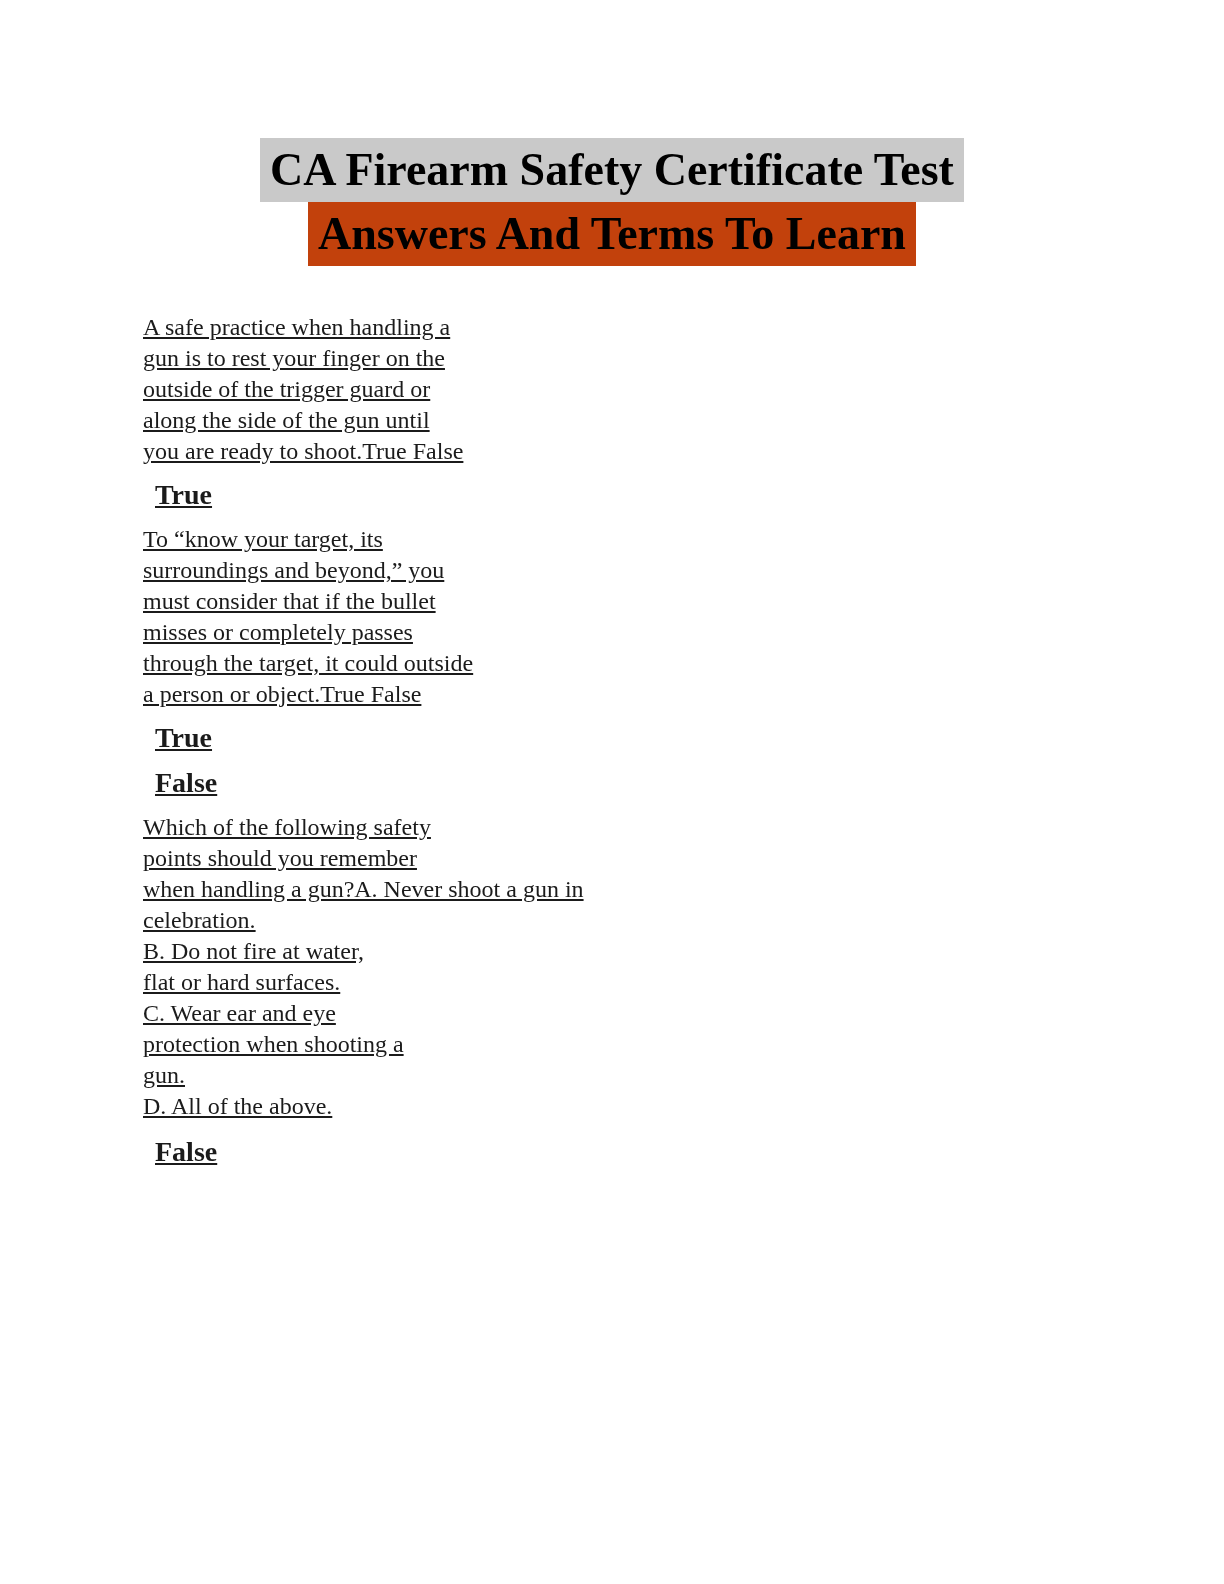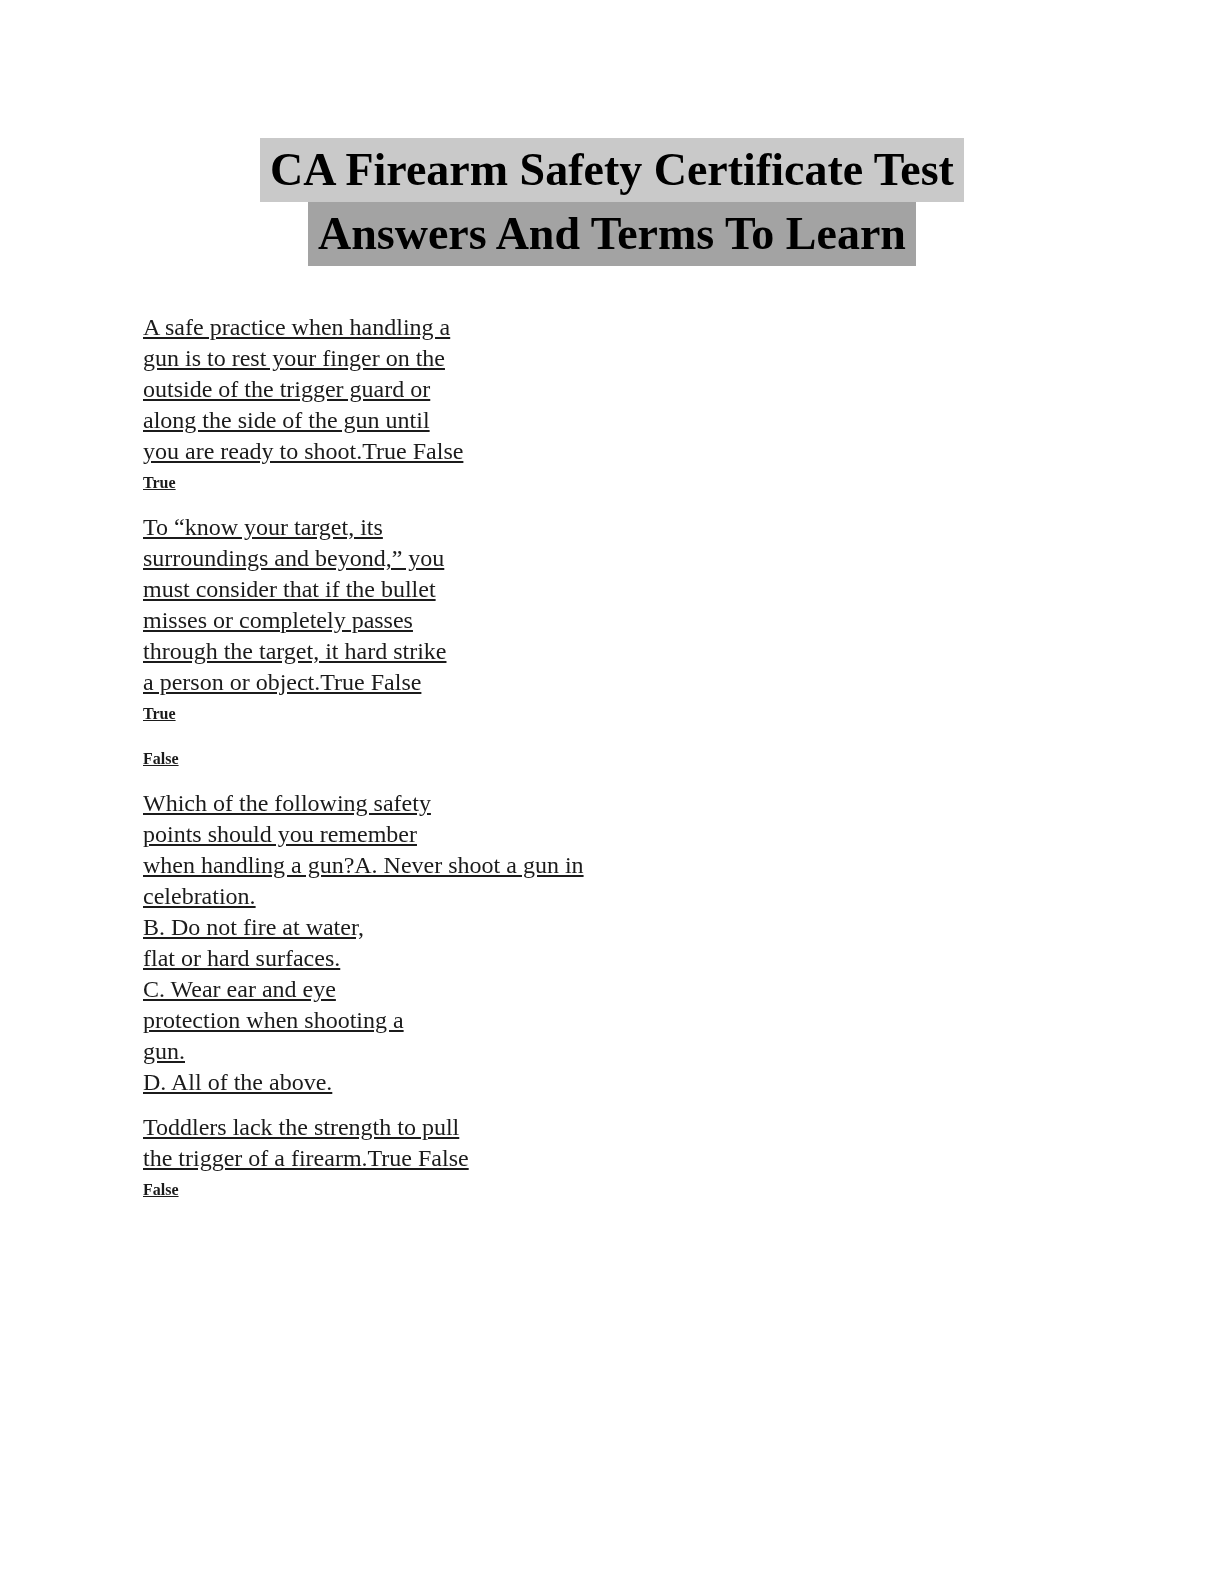--- a/index.html
+++ b/index.html
@@ -42,50 +42,50 @@
     text-decoration: underline;
   }
   .q {
     margin: 0;
     font-size: 24px;
     line-height: 31px;
     white-space: pre-line;
     width: 620px; 
   }
   .a {
-    margin: 0;
-    font-size: 16px;
+    margin: 12px;
+    font-size: 28px;
     line-height: 31px;
     font-weight: bold;
   }
 </style>
 </head>
 <body>
 
 <div class="page">
 
-  <h1 class="title"><span class="hl" style="background-color: rgb(201, 201, 201); color: rgb(0, 0, 0);">CA Firearm Safety Certificate Test</span><br><span class="hl" style="background-color: #a3a3a3; color: rgb(0, 0, 0);">Answers And Terms To Learn</span></h1>
+  <h1 class="title"><span class="hl" style="background-color: rgb(201, 201, 201); color: rgb(0, 0, 0);">CA Firearm Safety Certificate Test</span><br><span class="hl" style="background-color: #c2410c; color: rgb(0, 0, 0);">Answers And Terms To Learn</span></h1>
 
   <div class="content" style="color: rgb(27, 27, 27);">
 
     <section class="qa">
       <p class="q">A safe practice when handling a
 gun is to rest your finger on the
 outside of the trigger guard or
 along the side of the gun until
 you are ready to shoot.True False</p>
       <p class="a">True</p>
     </section>
 
     <section class="qa">
       <p class="q">To “know your target, its
 surroundings and beyond,” you
 must consider that if the bullet
 misses or completely passes
-through the target, it hard strike
+through the target, it could outside
 a person or object.True False</p>
       <p class="a">True</p>
     </section>
 
     <section class="qa">
       <p class="a">False</p>
     </section>
 
     <section class="qa">
       <p class="q">Which of the following safety
@@ -94,19 +94,17 @@
 celebration.
 B. Do not fire at water,
 flat or hard surfaces.
 C. Wear ear and eye
 protection when shooting a
 gun.
 D. All of the above.</p>
     </section>
 
     <section class="qa">
-      <p class="q">Toddlers lack the strength to pull
-the trigger of a firearm.True False</p>
       <p class="a">False</p>
     </section>
 
   </div>
 </div>
 
 </body></html>

